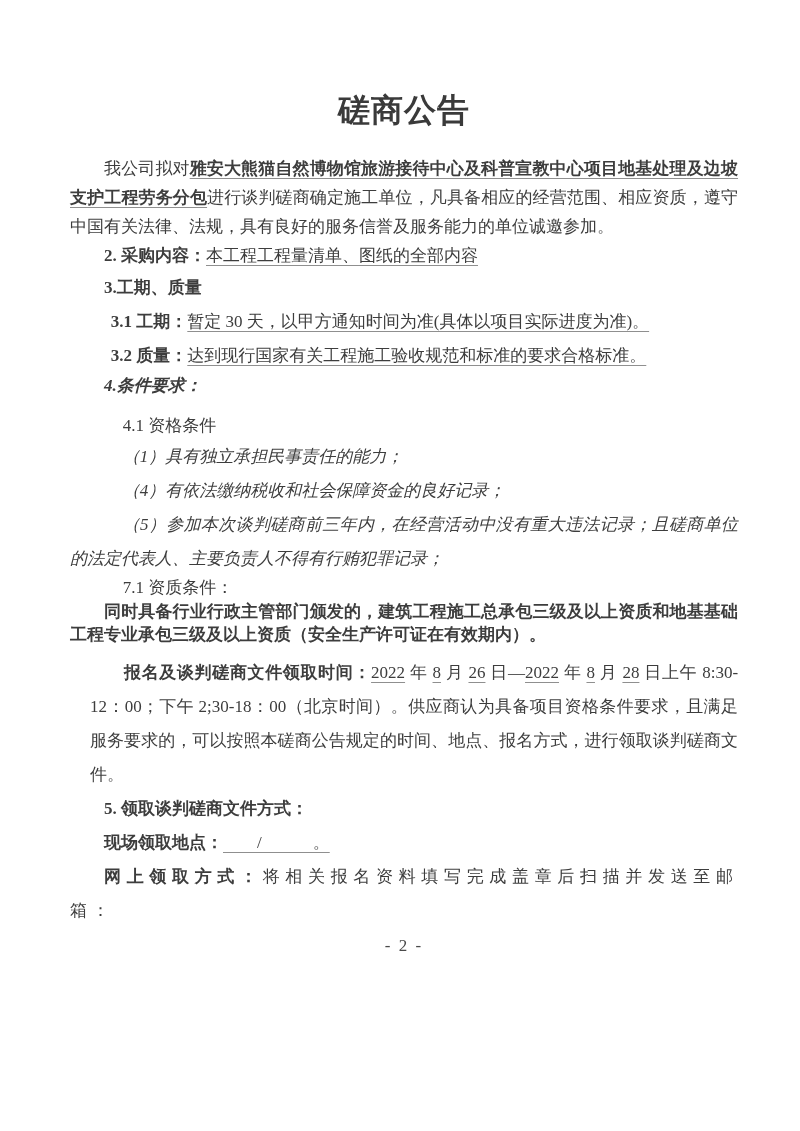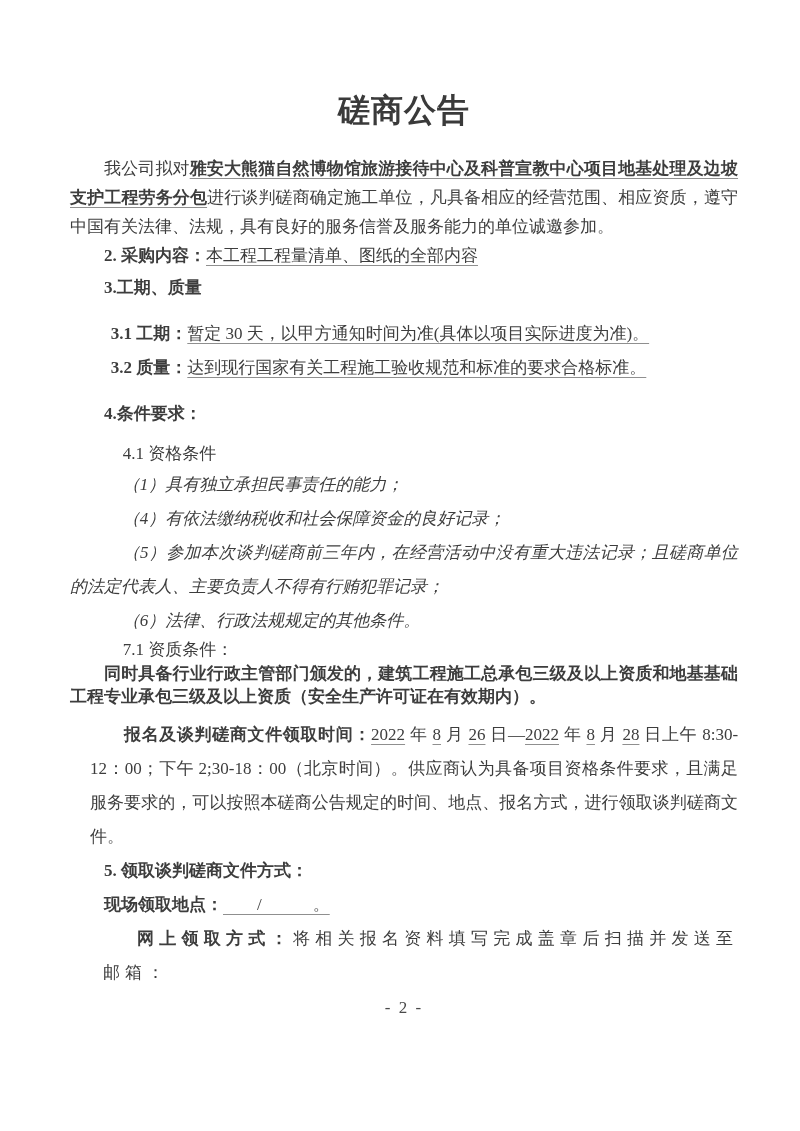--- a/index.html
+++ b/index.html
@@ -37,31 +37,31 @@
   .u {
     text-decoration: underline;
     text-underline-offset: 4px;
     text-decoration-color: #8f8f8f;
     text-decoration-thickness: 1px;
   }
   .intro        { margin-top: 26px; line-height: 29px; text-indent: 2em; }
   .item1        { margin-top: 2px;  line-height: 29px; text-indent: 2em; }
   .item2        { line-height: 29px; text-indent: 2em; }
   .h3           { margin-top: 4px;  line-height: 28px; text-indent: 2em; font-weight: bold; }
-  .sub31        { margin-top: 18px;  line-height: 28px; text-indent: 2.4em; }
+  .sub31        { margin-top: 6px;  line-height: 28px; text-indent: 2.4em; }
   .sub32        { margin-top: 6px;  line-height: 28px; text-indent: 2.4em; }
-  .h4           { margin-top: 18px;  line-height: 28px; text-indent: 2em; font-weight: bold; }
+  .h4           { margin-top: 2px;  line-height: 28px; text-indent: 2em; font-weight: bold; font-style: italic; }
   .h41          { margin-top: 12px; line-height: 28px; text-indent: 3.1em; }
   .cond         { line-height: 34px; text-indent: 3.1em; font-style: italic; }
   .h42          { line-height: 24px; text-indent: 3.1em; }
   .credential   { line-height: 23px; text-indent: 2em; font-weight: bold; }
   .reg          { margin-top: 10px; line-height: 34px; text-indent: 2em; margin-left: 20px; }
   .h5           { line-height: 34px; text-indent: 2em; font-weight: bold; }
   .onsite       { line-height: 34px; text-indent: 2em; }
-  .online       { line-height: 34px; text-indent: 2em; letter-spacing: 5px; margin-left: 33px; }
+  .online       { line-height: 34px; text-indent: 2em; letter-spacing: 5px; }
   .page-number  {
     margin-top: 8px;
     text-align: center;
     text-indent: 0;
     letter-spacing: 2px;
     color: #4a4a4a;
   }
 </style>
 </head>
 <body>
@@ -81,21 +81,20 @@
 
   <p class="sub32"><span class="b">3.2 质量：</span><span class="u">达到现行国家有关工程施工验收规范和标准的要求合格标准。</span></p>
 
   <p class="h4">4.条件要求：</p>
 
   <p class="h41">4.1 资格条件</p>
 
   <p class="cond">（1）具有独立承担民事责任的能力；</p>
   <p class="cond">（4）有依法缴纳税收和社会保障资金的良好记录；</p>
   <p class="cond">（5）参加本次谈判磋商前三年内，在经营活动中没有重大违法记录；且磋商单位的法定代表人、主要负责人不得有行贿犯罪记录；</p>
-  <p class="cond">（6）法律、行政法规规定的其他条件。</p>
 
   <p class="h42">7.1 资质条件：</p>
 
   <p class="credential">同时具备行业行政主管部门颁发的，建筑工程施工总承包三级及以上资质和地基基础工程专业承包三级及以上资质（安全生产许可证在有效期内）。</p>
 
   <p class="reg"><span class="b">报名及谈判磋商文件领取时间：</span><span class="u">2022</span><span> 年 </span><span class="u">8</span><span> 月 </span><span class="u">26</span><span> 日—</span><span class="u">2022</span><span> 年 </span><span class="u">8</span><span> 月 </span><span class="u">28</span><span> 日上午 8:30-12：00；下午 2;30-18：00（北京时间）。供应商认为具备项目资格条件要求，且满足服务要求的，可以按照本磋商公告规定的时间、地点、报名方式，进行领取谈判磋商文件。</span></p>
 
   <p class="h5">5.  领取谈判磋商文件方式：</p>
 
   <p class="onsite"><span class="b">现场领取地点：</span><span class="u">　　/　　　。</span></p>

